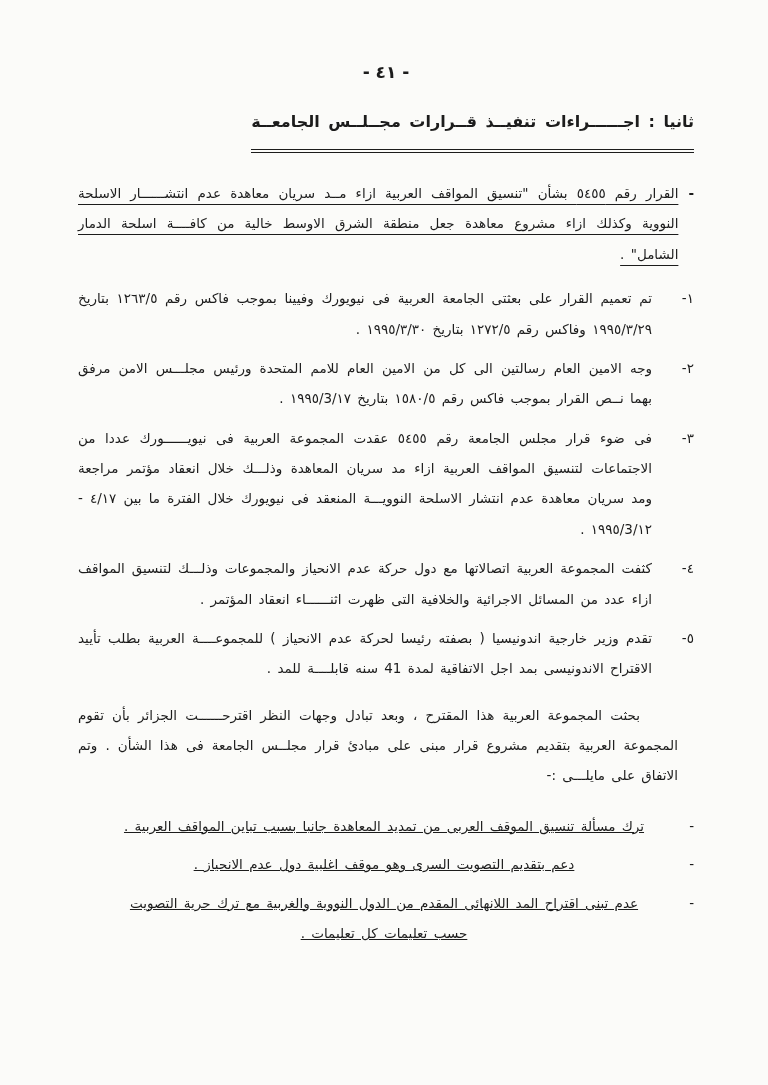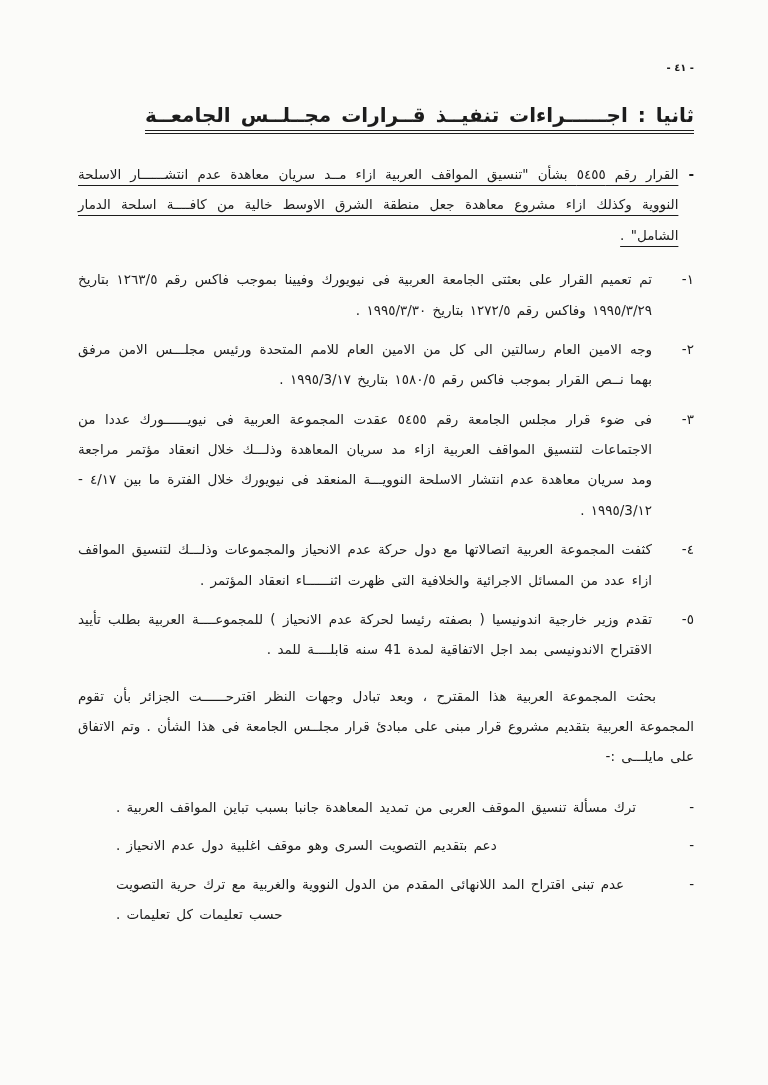--- a/index.html
+++ b/index.html
@@ -14,36 +14,37 @@
     color: #1c1c1c;
     direction: rtl;
   }
   .page {
     width: 768px;
     height: 1085px;
     padding: 62px 74px 30px 78px;
     background: #fbfbf9;
   }
   .page-number {
-    font-size: 10px;
+    text-align: center;
+    font-size: 17px;
     font-weight: bold;
     letter-spacing: 2px;
     margin-bottom: 30px;
   }
   .heading-row {
     text-align: right;
     margin-bottom: 28px;
   }
   .heading {
     display: inline-block;
-    font-size: 20px;
+    font-size: 16px;
     font-weight: bold;
     word-spacing: 3px;
     position: relative;
-    padding-bottom: 3px;
+    padding-bottom: 18px;
     border-bottom: 1.5px solid #1c1c1c;
   }
   .heading::after {
     content: "";
     position: absolute;
     right: 0;
     left: 0;
     bottom: -4px;
     height: 1px;
     background: #1c1c1c;
@@ -82,37 +83,38 @@
   .num-item .text {
     flex: 1;
     text-align: justify;
     word-spacing: 2px;
   }
   .closing {
     line-height: 2.25;
     text-align: justify;
     word-spacing: 2px;
     text-indent: 38px;
-    margin: 16px 0 20px 0;
+    margin: 16px 16px 20px 0;
   }
   .bullet-item {
     display: flex;
     gap: 16px;
     margin-bottom: 8px;
     line-height: 2.25;
   }
   .bullet-item .marker {
     flex: 0 0 26px;
     text-align: right;
   }
   .bullet-item .text {
     flex: 1;
-    text-align: left;
+    text-align: center;
     word-spacing: 2px;
     padding-left: 38px;
+    text-decoration: underline;
   }
 </style>
 </head>
 <body>
 
 <div class="page">
 
   <div class="page-number">- ٤١ -</div>
 
   <div class="heading-row">

